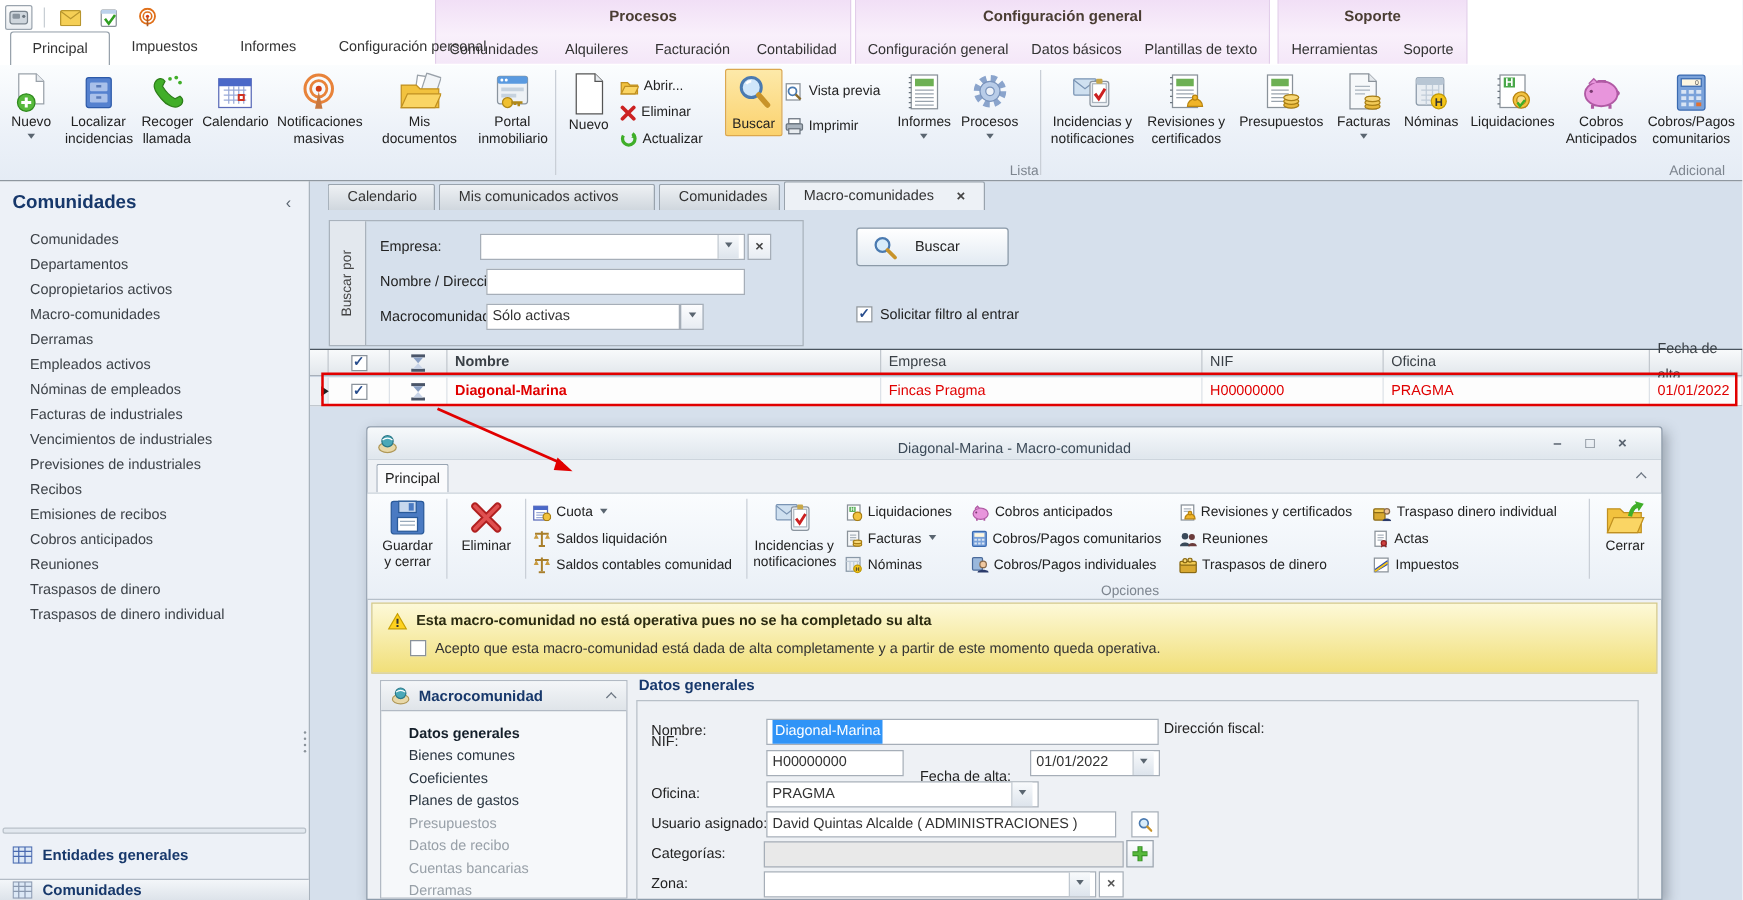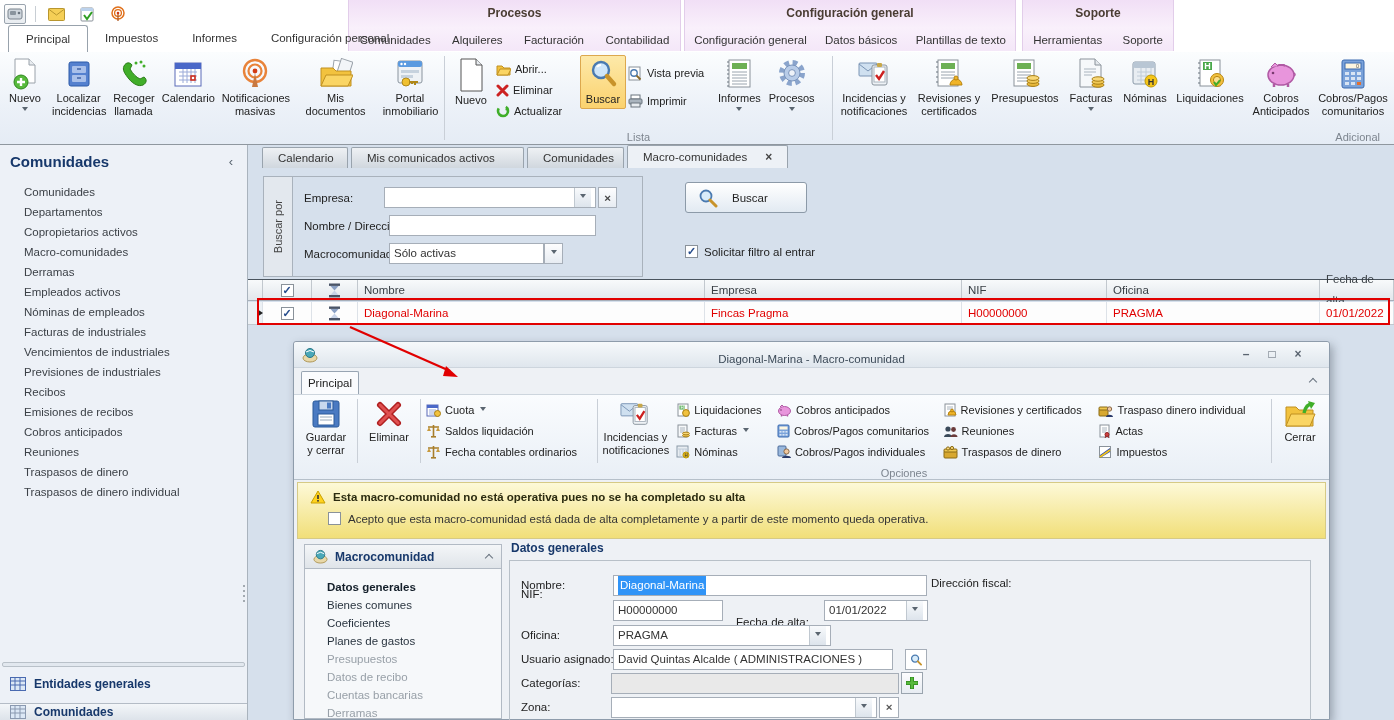--- a/index.html
+++ b/index.html
@@ -27,21 +27,21 @@
   .rgroup { position:relative; display:flex; align-items:flex-start; padding:3px 2px 14px 2px; }
   .rsep { width:1px; background:#c9cfd7; margin:4px 1px; }
   .rbtn { min-width:46px; padding:2px 4px; text-align:center; font-size:11px; color:#222; cursor:default; }
   .rbtn .ric { display:block; margin:1px auto 2px auto; }
   .rlabel { line-height:13px; }
   .darr { display:inline-block; width:0; height:0; border:3.5px solid transparent; border-top:4px solid #5a6570; margin-left:2px; vertical-align:middle; }
   .darr.under { display:block; margin:2px auto 0 auto; }
   .rbtn.hl { background:linear-gradient(#fde9a9,#fbd26e); border:1px solid #dca84e; border-radius:2px; }
   .sstack { display:flex; flex-direction:column; gap:5px; padding:6px 2px 0 2px; }
   .sbtn { display:flex; align-items:center; gap:4px; font-size:11px; color:#222; height:16px; }
-  .glabel { position:absolute; bottom:1px; left:0; right:0; text-align:center; font-size:11px; color:#7d858f; }
+  .glabel { position:absolute; bottom:1px; left:0; right:0; text-align:right; font-size:11px; color:#7d858f; }
   .glabel.right { text-align:right; padding-right:14px; }
 
   
   .sidebar { position:absolute; left:0; top:145px; width:248px; bottom:0; background:#edf1f7; border-right:1px solid #a9b3bd; z-index:1; }
   .side-title { display:flex; align-items:center; justify-content:space-between; padding:8px 14px 6px 10px; }
   .side-title b { font-size:15px; color:#17386b; }
   .collapse { color:#5a6570; font-size:13px; cursor:default; }
   .side-items { padding:6px 0 0 24px; }
   .side-item { height:20px; line-height:20px; font-size:11.5px; color:#3c4147; cursor:default; }
   .drag-dots { position:absolute; right:1px; top:440px; width:4px; height:26px; display:flex; flex-direction:column; gap:3px; align-items:center; }
@@ -67,21 +67,21 @@
   .sq-btn { width:19px; height:21px; border:1px solid #a6aeb8; background:linear-gradient(#fdfdfe,#e7ecf2); display:flex; align-items:center; justify-content:center; margin-left:2px; font-weight:bold; color:#444; }
   .buscar-btn { position:absolute; left:437px; top:37px; width:122px; height:31px; border:1px solid #8c9aa8; border-radius:3px; background:linear-gradient(#ffffff,#e2eaf2); display:flex; align-items:center; gap:14px; padding-left:12px; font-size:11.5px; color:#222; }
   .solicitar { position:absolute; left:437px; top:100px; display:flex; align-items:center; gap:6px; font-size:11.5px; color:#222; }
   .cb { width:13px; height:13px; border:1px solid #8a929a; background:#fff; font-size:11px; line-height:11px; font-weight:bold; color:#274d8d; text-align:center; }
 
   .gridhead { position:absolute; left:0; right:0; top:134px; height:22px; display:flex; border-top:1px solid #4a545e; border-bottom:1px solid #a8b0ba; background:linear-gradient(#f8fafb,#e2e7ec); }
   .gh { border-right:1px solid #c2c8ce; padding:0 6px; line-height:21px; font-size:11.5px; color:#3a4046; display:flex; align-items:center; }
   .gridrow { position:absolute; left:0; right:0; top:157px; height:23px; display:flex; background:#fdfdfd; border-bottom:1px solid #c2c8ce; }
   .gc { border-right:1px solid #dde2e8; padding:0 6px; line-height:22px; font-size:11.5px; color:#e00000; display:flex; align-items:center; }
   .c-sel { width:15px; } .c-cb { width:49px; justify-content:center; } .c-ic { width:46px; justify-content:center; }
-  .c-nombre { width:347px; } .c-empresa { width:257px; } .c-nif { width:145px; } .c-oficina { width:213px; } .c-fecha { flex:1; }
+  .c-nombre { width:347px;font-weight:bold; } .c-empresa { width:257px; } .c-nif { width:145px; } .c-oficina { width:213px; } .c-fecha { flex:1; }
   .sel-arrow { width:0; height:0; border:4px solid transparent; border-left:6px solid #222; margin:auto 0 auto 3px; }
   .red-rect { position:absolute; left:257px; top:298px; width:1133px; height:27px; border:2px solid #e10000; z-index:4; pointer-events:none; }
 
   
   .modal { position:absolute; left:293px; top:341px; width:1037px; height:379px; background:#eef1f5; border:1px solid #8e9cab; border-radius:3px 3px 0 0; box-shadow:3px 4px 10px rgba(40,50,60,.35); z-index:5; }
   .mtitle { height:26px; background:linear-gradient(#f6f9fb,#dfe6ed); border-bottom:1px solid #cdd5dd; border-radius:3px 3px 0 0; display:flex; align-items:center; padding:0 8px; position:relative; }
   .mtitle .ttl { position:absolute; left:0; right:0; text-align:center; font-size:11.5px; color:#3c4a58;margin-top:8px; }
   .winbtns { position:absolute; right:24px; top:5px; display:flex; gap:12px; }
   .winbtns span { width:14px; height:14px; color:#5a6470; font-size:12px; line-height:14px; text-align:center; font-weight:bold; }
   .mtabrow { height:26px; position:relative; }
@@ -650,21 +650,21 @@
             </svg>
           <span>Saldos liquidación</span>
         </div>
         <div class="sbtn">
           <svg width="15" height="14" viewBox="0 0 15 14">
               <path d="M7.5 1v11M2 3h11" stroke="#a87e2a" stroke-width="1.6"></path>
               <path d="M1 7l2-4 2 4z" fill="#c89a3e"></path>
               <path d="M10 7l2-4 2 4z" fill="#c89a3e"></path>
               <rect x="5" y="12" width="5" height="1.6" fill="#a87e2a"></rect>
             </svg>
-          <span>Fecha contables ordinarios</span>
+          <span>Saldos contables comunidad</span>
         </div>
       </div>
       <div class="rsep"></div>
       <div class="rbtn" style="min-width:72px">
         <svg class="ric" width="32" height="30" viewBox="0 0 34 32">
             <rect x="2" y="5" width="18" height="13" rx="1" fill="#cfe0f0" stroke="#7a94b4"></rect>
             <path d="M2 6l9 7 9-7" fill="none" stroke="#7a94b4"></path>
             <rect x="15" y="7" width="15" height="20" rx="2" fill="#eef2f6" stroke="#8a949e"></rect>
             <rect x="17" y="9" width="11" height="15" fill="#fff" stroke="#aab4be"></rect>
             <rect x="20" y="5" width="5" height="4" rx="1" fill="#c8a84a"></rect>

